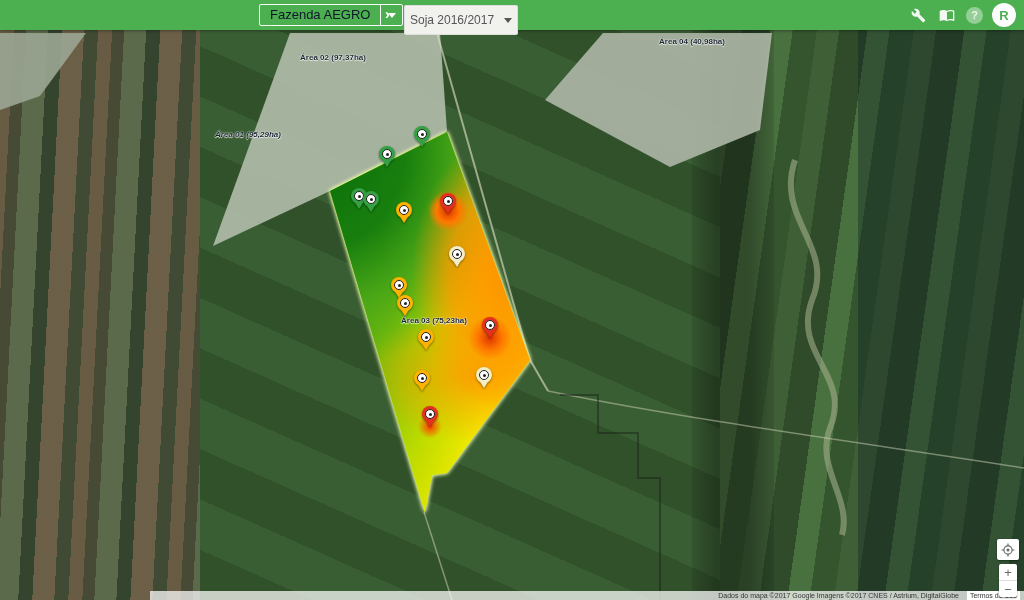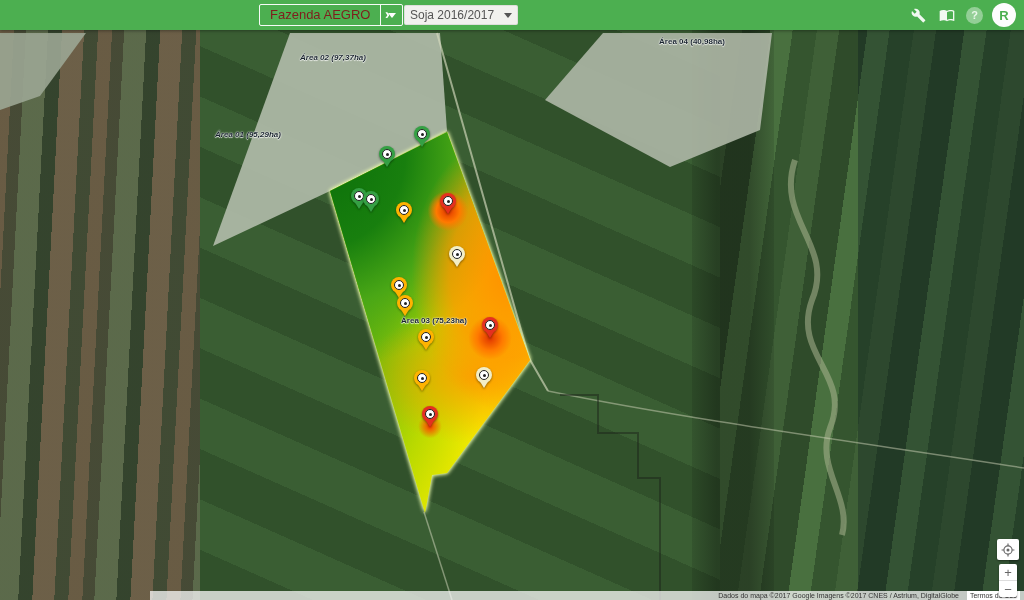--- a/index.html
+++ b/index.html
@@ -3,28 +3,28 @@
 <meta charset="utf-8">
 <style>
   * { margin:0; padding:0; box-sizing:border-box; }
   html,body { width:1024px; height:600px; overflow:hidden; font-family:"Liberation Sans", sans-serif; }
   #stage { position:relative; width:1024px; height:600px; background:#3c5531; overflow:hidden; }
 
   
   #topbar { position:absolute; top:0; left:0; width:100%; height:30px; background:#4CAF50;
             box-shadow:0 1px 3px rgba(0,0,0,.35); z-index:50; display:flex; align-items:center; }
   .farm-select { position:absolute; left:259px; top:4px; height:22px; display:flex; align-items:center;
-                 border:1px solid rgba(255,255,255,.95); border-radius:2px; color:#7f1d1d; cursor:pointer; }
+                 border:1px solid rgba(255,255,255,.95); border-radius:2px; color:#0f172a; cursor:pointer; }
   .farm-select .lbl { padding:0 10px; font-size:13px; line-height:20px; }
   .farm-select .caret-cell { width:22px; height:100%; border-left:1px solid rgba(255,255,255,.95);
                              display:flex; align-items:center; justify-content:center; }
   .caret { width:0; height:0; border-left:4px solid transparent; border-right:4px solid transparent;
            border-top:5px solid #fff; }
   .crumb-sep { position:absolute; left:385px; top:6px; color:#fff; font-size:14px; font-weight:bold; }
-  .season-select { position:absolute; left:404px; top:5px; width:114px; height:20px; background:#f1f1ee;
+  .season-select { position:absolute; left:404px; top:5px; width:114px; height:30px; background:#f1f1ee;
                    border-radius:2px; display:flex; align-items:center; justify-content:space-between;
                    padding:0 6px; cursor:pointer; box-shadow:inset 0 0 0 1px rgba(0,0,0,.08); }
   .season-select .lbl { font-size:12px; color:#555; }
   .season-select .caret { border-top-color:#555; }
   .topbar-actions { position:absolute; right:4px; top:0; height:30px; display:flex; align-items:center; gap:9px; }
   .tb-icon { width:20px; height:20px; display:flex; align-items:center; justify-content:center; cursor:pointer; }
   .help-circle { width:17px; height:17px; border-radius:50%; background:rgba(255,255,255,.4);
                  color:#e9f7e9; font-size:11px; font-weight:bold; display:flex; align-items:center;
                  justify-content:center; cursor:pointer; }
   .avatar { width:24px; height:24px; border-radius:50%; background:#fdfdfd; color:#4CAF50;
@@ -223,21 +223,21 @@
         </div>
         <div class="pin red" style="left: 430px; top: 395px;">
           <div class="pin-body">
             <div class="pin-face">
               <div class="pin-dot"></div>
             </div>
           </div>
         </div>
       </div>
     <div class="layer" id="label-layer" style="left:0;top:0;width:100%;height:100%;">
-        <div class="area-label" style="left: 333px; top: 27px; font-style: italic;">Área 02 (97,37ha)</div>
+        <div class="area-label" style="left: 333px; top: 27px;">Área 02 (97,37ha)</div>
         <div class="area-label" style="left: 692px; top: 11px; text-align: right;">Área 04 (40,98ha)</div>
         <div class="area-label" style="left: 248px; top: 104px; font-style: italic;">Área 01 (95,29ha)</div>
         <div class="area-label" style="left: 434px; top: 290px;">Área 03 (75,23ha)</div>
       </div>
 
     <div class="locate-btn">
       <svg width="14" height="14" viewBox="0 0 24 24">
         <circle cx="12" cy="12" r="7" fill="none" stroke="#666" stroke-width="2"></circle>
         <circle cx="12" cy="12" r="2.6" fill="#666"></circle>
         <path d="M12 1v4 M12 19v4 M1 12h4 M19 12h4" stroke="#666" stroke-width="2"></path>

